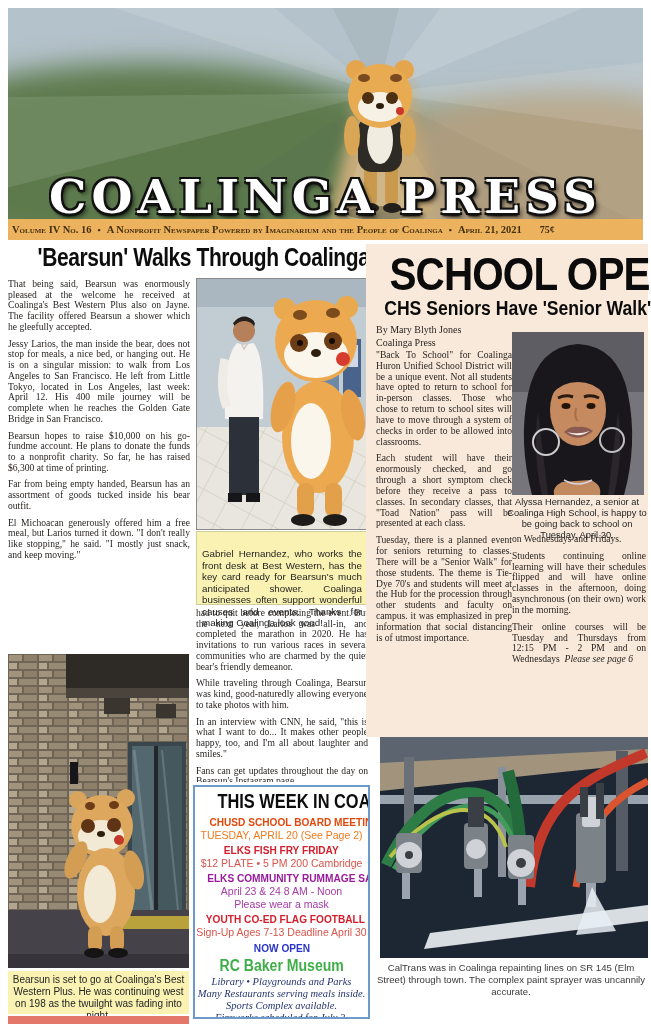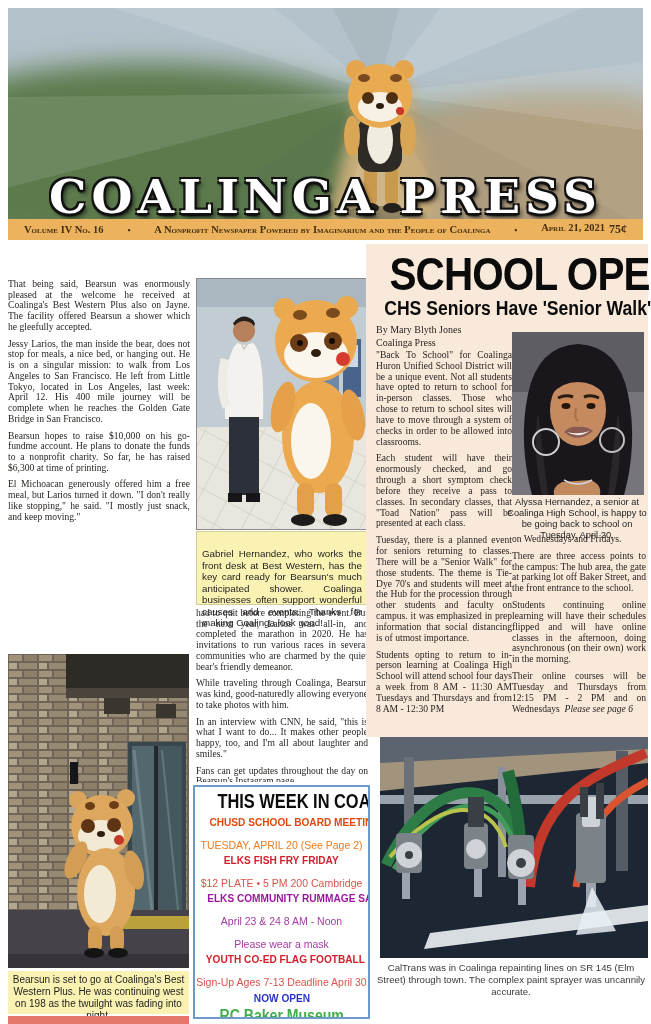--- a/index.html
+++ b/index.html
@@ -18,26 +18,26 @@
     position:absolute; left:0; right:0; bottom:16px; text-align:center;
     font-family:"DejaVu Serif", serif; font-weight:700; font-size:47px;
     letter-spacing:5px; color:#ffffff; white-space:nowrap;
     text-shadow:
       -2px -2px 0 #111, 2px -2px 0 #111, -2px 2px 0 #111, 2px 2px 0 #111,
       0 3px 2px #000, 3px 4px 5px rgba(0,0,0,.75);
   }
   .infobar {
     position:absolute; left:0; right:0; bottom:0; height:21px;
     background:#edb25d; display:flex; align-items:center;
-    justify-content:space-between; padding:0 16px;
+    justify-content:flex-start; padding:0 4px;
     font-variant:small-caps; font-size:10.5px; font-weight:600; color:#43300f;
     white-space:nowrap;
   }
   .infobar .bullet { font-size:9px; padding:0 6px; }
-  .infobar .price { font-size:12px; vertical-align:top; margin-left:4px; }
+  .infobar .price { font-size:10px; vertical-align:top; margin-left:18px; }
 
   
   .cond { display:inline-block; font-family:"Liberation Sans", sans-serif; font-weight:bold; white-space:nowrap; }
   .left-headline { left:6px; top:243px; width:362px; text-align:center; }
   .left-headline .cond { font-size:25px; transform:scaleX(.84); transform-origin:center; letter-spacing:-0.5px; color:#0d0d0d;}
 
   
   .bodycol { font-size:9.6px; line-height:1.12; text-align:justify; color:#241f1c; overflow:hidden; }
   .bodycol p { margin-bottom:6px; }
   .col1 { left:8px;  top:279px; width:182px; height:373px; }
@@ -62,21 +62,21 @@
   .caltrans-cap { left:374px; top:962px; width:274px; font-size:9.6px; line-height:1.25; text-align:center; color:#3a3a3a; }
   .salmon-strip { left:8px; top:1016px; width:181px; height:8px; background:#e2776a; }
 
   
   .events { left:193px; top:785px; width:177px; height:234px; background:#fff;
             border:2px solid #6d9ac8; text-align:center; padding-top:3px;
             font-family:"Liberation Sans", sans-serif; overflow:hidden; }
   .ev-title .cond { font-size:20px; transform:scaleX(.82); transform-origin:center; color:#0c0c0c; }
   .ev-h { font-weight:bold; font-size:11.5px; margin-top:3px; }
   .ev-h .cond { transform:scaleX(.88); transform-origin:center; font-size:11.5px; }
-  .ev-s { font-size:10.5px; margin-top:11px; }
+  .ev-s { font-size:10.5px; margin-top:1px; }
   .ev-n { font-family:"Liberation Serif", serif; font-size:10.5px; color:#23356e; margin-top:1px;font-style:italic; }
   .c-orangered { color:#e0490c; } .c-orange { color:#ef7b1e; }
   .c-red { color:#d31f2b; } .c-red2 { color:#d9534a; }
   .c-purple { color:#99199c; } .c-purple2 { color:#a53aa5; }
   .c-blue { color:#2a35c8; } .c-green { color:#3fae49; }
   .ev-green .cond { font-size:16px; }
   .ev-now { margin-top:4px; }
 
   
   .right-region { left:366px; top:244px; width:282px; height:493px; background:#f8e9da; }
@@ -148,25 +148,29 @@
     <div class="masthead-title">COALINGA PRESS</div>
     <div class="infobar">
       <span>Volume IV  No. 16</span>
       <span class="bullet">•</span>
       <span>A Nonprofit Newspaper Powered by Imaginarium and the People of Coalinga</span>
       <span class="bullet">•</span>
       <span><span>April 21, 2021</span><span class="price">75¢</span></span>
     </div>
   </div>
 
+  <div class="abs left-headline">
+    <span class="cond">'Bearsun' Walks Through Coalinga</span>
+  </div>
 
   <div class="abs bodycol col1">
     <p>That being said, Bearsun was enormously pleased at the welcome he received at Coalinga's Best Western Plus also on Jayne. The facility offered Bearsun a shower which he gleefully accepted.</p>
     <p>Jessy Larios, the man inside the bear, does not stop for meals, a nice bed, or hanging out. He is on a singular mission: to walk from Los Angeles to San Francisco. He left from Little Tokyo, located in Los Angeles, last week: April 12. His 400 mile  journey will be complete when he reaches the Golden Gate Bridge in San Francisco.</p>
     <p>Bearsun hopes to raise $10,000 on his go-fundme account. He plans to donate the funds to a nonprofit charity. So far, he has raised $6,300 at time of printing.</p>
+    <p>Far from being empty handed, Bearsun has an assortment of goods tucked inside his bear outfit.</p>
     <p>El Michoacan generously offered him a free meal, but Larios turned it down. "I don't really like stopping," he said. "I mostly just snack, and keep moving."</p>
 
   </div>
 
   <div class="abs photo gabriel-photo">
     <svg width="170" height="250" viewBox="0 0 170 250" preserveAspectRatio="none">
       <defs>
         <pattern id="tiles" width="26" height="26" patternUnits="userSpaceOnUse" patternTransform="rotate(28)">
           <rect width="26" height="26" fill="#e9e6df"></rect>
           <path d="M0 0H26M0 0V26" stroke="#d2cec2" stroke-width="1.5"></path>
@@ -300,25 +304,23 @@
     <div class="rr-headline"><span class="cond">SCHOOL OPEN</span></div>
     <div class="rr-subhead"><span class="cond">CHS Seniors Have 'Senior Walk'</span></div>
     <div class="byline">
       <div>By Mary Blyth Jones</div>
       <div>Coalinga Press</div>
     </div>
     <div class="colA">
       <p>"Back To School" for Coalinga Huron Unified School District will be a unique event. Not all students have opted to return to school for in-person classes. Those who chose to return to school sites will have to move through a system of checks in order to be allowed into classrooms.</p>
       <p>Each student will have their enormously checked, and go through a short symptom check before they receive a pass to classes. In secondary classes, that "Toad Nation" pass will be presented at each class.</p>
       <p>Tuesday, there is a planned event for seniors returning to classes. There will be a "Senior Walk" for those students. The theme is Tie-Dye 70's and students will meet at the Hub for the procession through other students and faculty on campus. it was emphasized in prep information that social distancing is of utmost importance.</p>
-      <p>Students opting to return to in-person learning at Coalinga High School will attend school four days a week from 8 AM - 11:30 AM Tuesdays and Thursdays and from 8 AM - 12:30 PM</p>
     </div>
     <div class="colB">
       <p>on Wednesdays and Fridays.</p>
-      <p>There are three access points to the campus: The hub area, the gate at parking lot off Baker Street, and the front entrance to the school.</p>
       <p>Students continuing online learning will have their schedules flipped and will have online classes in the afternoon, doing asynchronous (on their own) work in the morning.</p>
       <p><span>Their online courses will be Tuesday and Thursdays from 12:15 PM - 2 PM and on Wednesdays</span>&nbsp;&nbsp;<span class="continued">Please see page 6</span></p>
     </div>
   </div>
 
   <div class="abs photo alyssa-photo">
     <svg width="132" height="163" viewBox="0 0 132 163" preserveAspectRatio="none">
       <rect width="132" height="163" fill="#77757c"></rect>
       <rect width="132" height="60" fill="#5f5d64"></rect>
       <path d="M20 163 Q6 110 16 62 Q26 14 66 12 Q106 14 116 62 Q126 112 112 163 Z" fill="#1a171c"></path>

